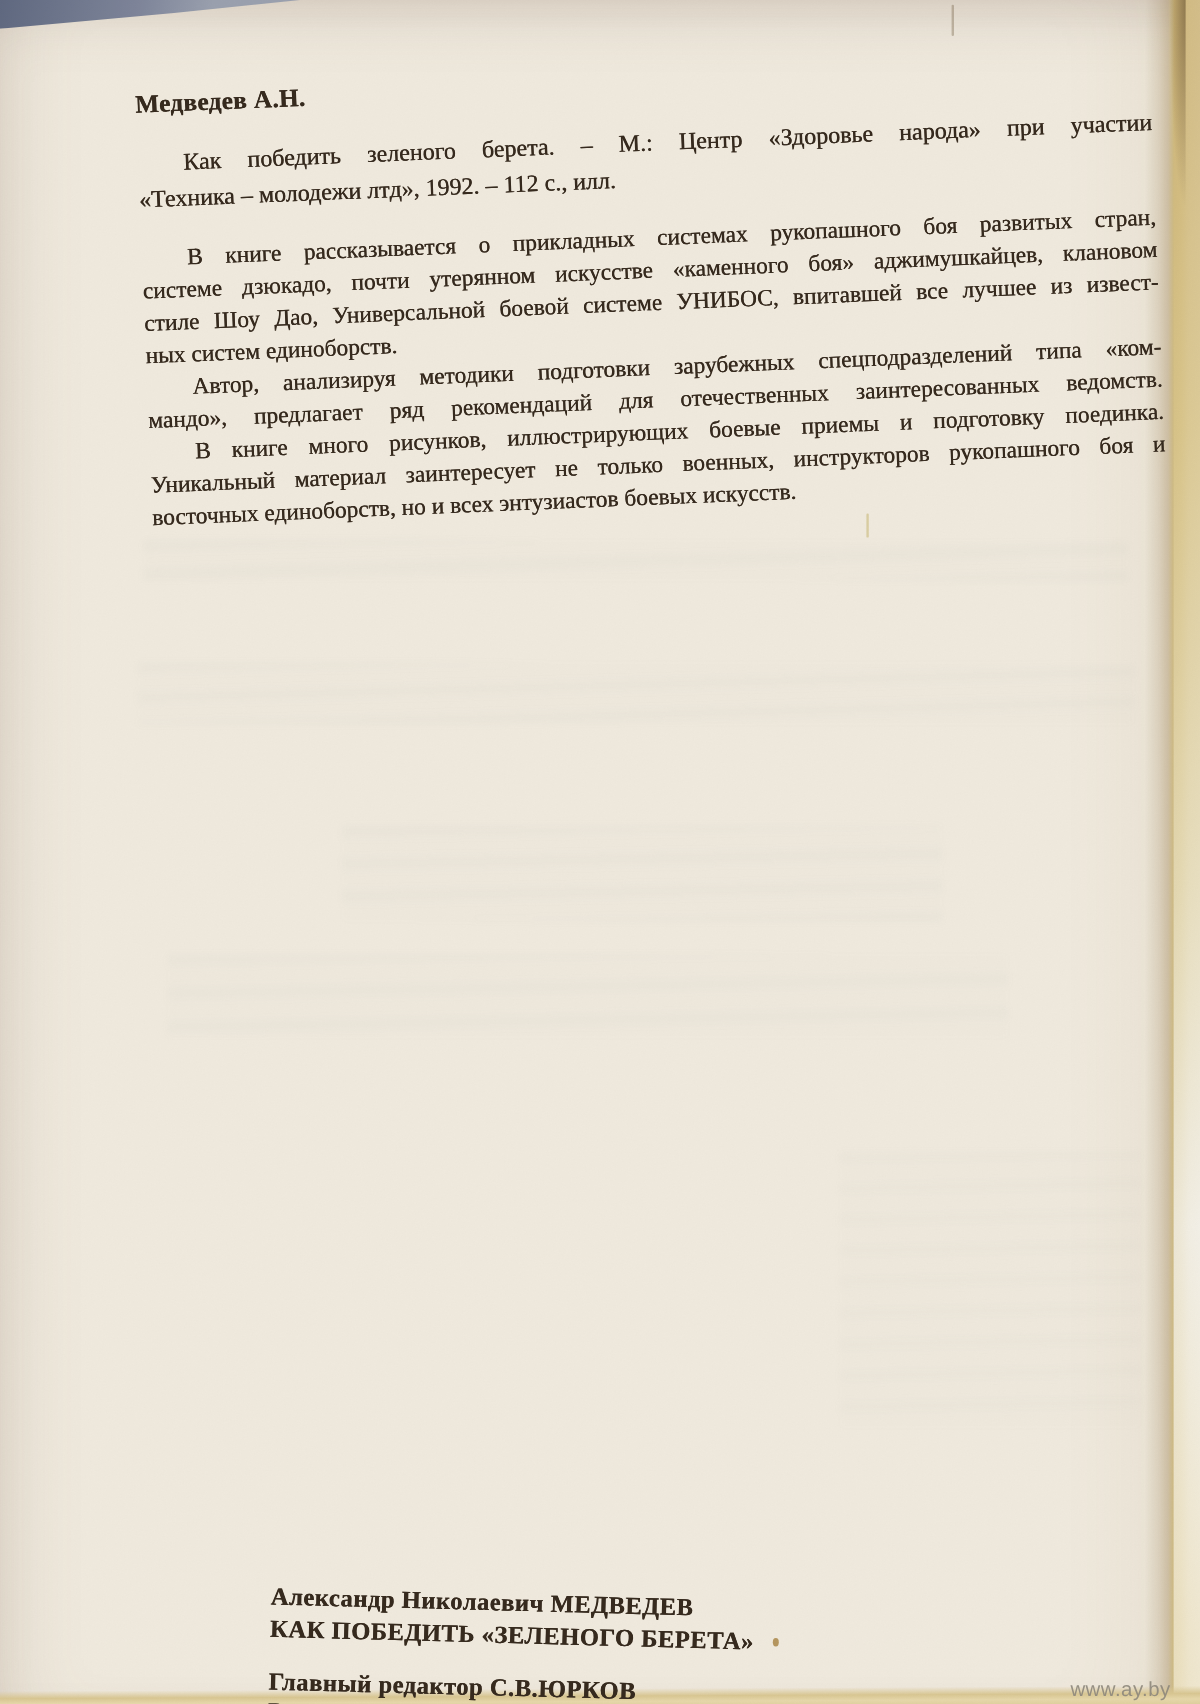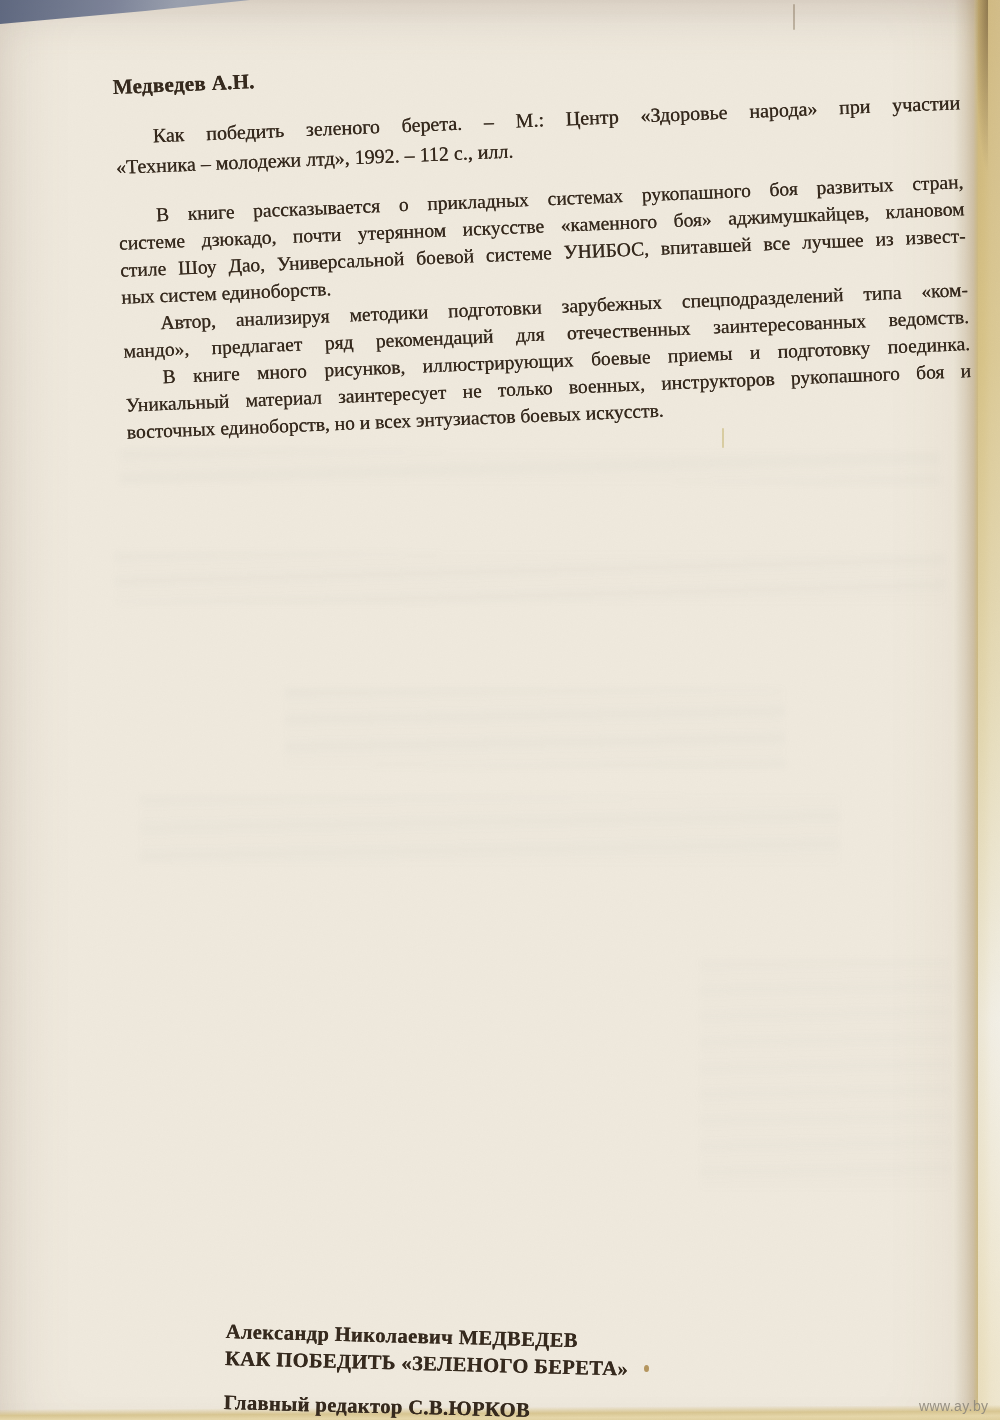--- a/index.html
+++ b/index.html
@@ -91,22 +91,22 @@
 
   .block-credits{
     position:absolute;left:226px;top:944px;width:660px;
     transform:rotate(1.5deg);transform-origin:0 0;
     font-weight:bold;letter-spacing:.4px;
   }
   .edition-title{font-size:20.5px;line-height:27px;text-shadow:.3px 0 0 currentColor;}
   .credits{margin-top:18px;font-size:20.5px;line-height:24.5px;text-shadow:.3px 0 0 currentColor;}
 
   .watermark{
-    position:absolute;left:919px;top:1398px;
-    font-family:"Liberation Sans",sans-serif;font-size:14px;color:#8e8а7e;
+    position:absolute;left:892px;top:1398px;
+    font-family:"Liberation Sans",sans-serif;font-size:17px;color:#8e8а7e;
     color:#8e887c;letter-spacing:.4px;opacity:.9;z-index:6;
   }
   .grain{position:absolute;inset:0;opacity:.45;mix-blend-mode:multiply;pointer-events:none;z-index:5;}
   .z{position:relative;z-index:3;}
 </style>
 </head>
 <body>
 
 <div class="photo">
   <div class="page"></div>

